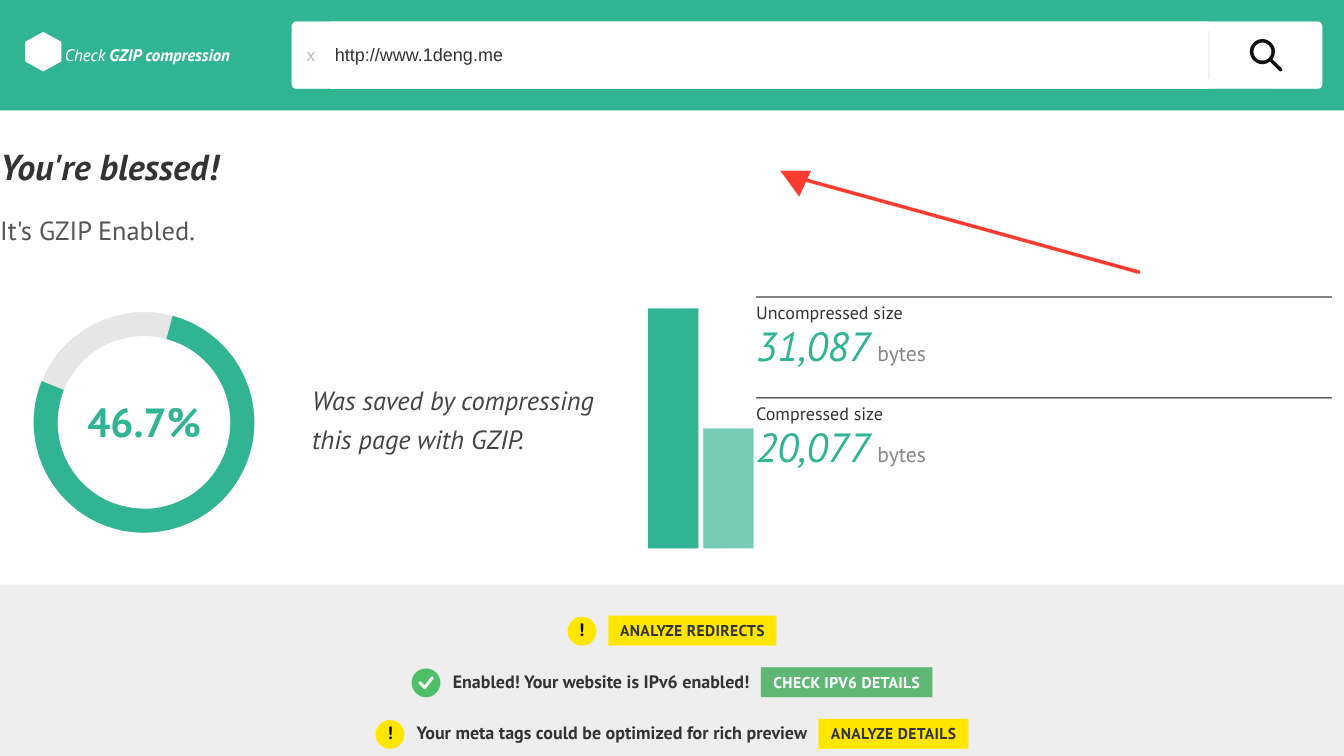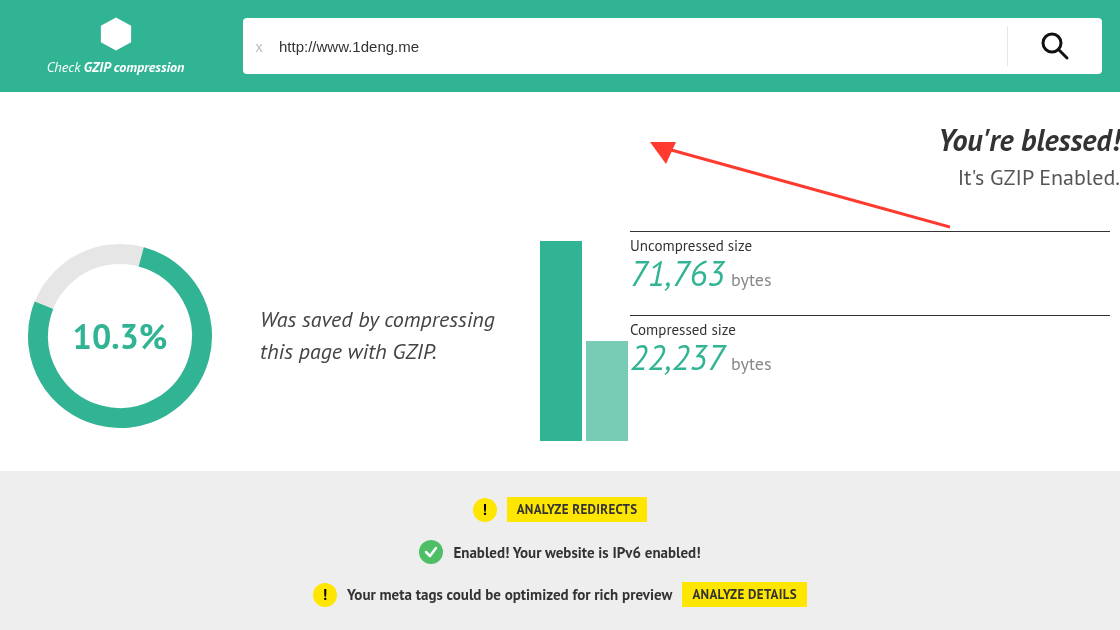--- a/index.html
+++ b/index.html
@@ -13,21 +13,21 @@
   }
   .header {
     background: #31b494;
     height: 92px;
     display: flex;
     align-items: center;
     padding: 0 18px 0 18px;
   }
   .logo-area {
     display: flex;
-    flex-direction: column;
+    flex-direction: row;
     align-items: center;
     margin-right: 30px;
     width: 195px;
     text-align: right;
   }
   .hex-icon {
     width: 36px;
     height: 36px;
     margin-bottom: 6px;
   }
@@ -69,34 +69,34 @@
   }
   .search-btn {
     width: 94px;
     height: 100%;
     display: flex;
     align-items: center;
     justify-content: center;
     cursor: pointer;
   }
   .headline-area {
-    text-align: right;
+    text-align: left;
     margin-top: 28px;
     position: relative;
   }
   .headline {
     font-size: 30px;
     font-weight: 700;
     font-style: italic;
     color: #333;
   }
   .subhead {
     font-size: 22px;
     color: #555;
-    margin-top: 4px;
+    margin-top: 20px;
   }
   .arrow-svg {
     position: absolute;
     left: 650px;
     top: 22px;
   }
   .results {
     display: flex;
     align-items: center;
     margin-top: 40px;
@@ -252,56 +252,57 @@
     <polygon points="0,0 26,0 16,22" fill="#ff3b30"></polygon>
   </svg>
 </div>
 
 <div class="results">
   <div class="ring-wrap">
     <svg width="200" height="200" viewBox="0 0 200 200">
       <circle cx="100" cy="100" r="82" stroke="#e6e6e6" stroke-width="20" fill="none"></circle>
       <circle cx="100" cy="100" r="82" stroke="#31b494" stroke-width="20" fill="none" stroke-dasharray="396 119" stroke-dashoffset="0" transform="rotate(-75 100 100)" stroke-linecap="butt"></circle>
     </svg>
-    <div class="ring-label">10.3%</div>
+    <div class="ring-label">46.7%</div>
   </div>
   <div class="save-text">Was saved by compressing this page with GZIP.</div>
 
   <div class="bars-area">
     <div class="bar big"></div>
     <div class="bar small"></div>
   </div>
 
   <div class="size-blocks">
     <div class="size-block top">
       <div class="size-title">Uncompressed size</div>
       <div>
-        <span class="size-value">71,763</span><span class="size-unit">bytes</span>
+        <span class="size-value">31,087</span><span class="size-unit">bytes</span>
       </div>
     </div>
     <div class="size-block bottom">
       <div class="size-title">Compressed size</div>
       <div>
-        <span class="size-value">22,237</span><span class="size-unit">bytes</span>
+        <span class="size-value">20,077</span><span class="size-unit">bytes</span>
       </div>
     </div>
   </div>
 </div>
 
 <div class="notices">
   <div class="notice-row">
     <div class="status-icon status-warn">!</div>
     <span class="action-link hl-yellow">ANALYZE REDIRECTS</span>
   </div>
   <div class="notice-row">
     <div class="status-icon status-ok">
       <svg width="14" height="14" viewBox="0 0 14 14">
           <polyline points="2,7 6,11 12,3" stroke="#fff" stroke-width="2.5" fill="none" stroke-linecap="round" stroke-linejoin="round"></polyline>
         </svg>
     </div>
     <span class="msg">Enabled! Your website is IPv6 enabled!</span>
+    <span class="action-link hl-green">CHECK IPV6 DETAILS</span>
   </div>
   <div class="notice-row">
     <div class="status-icon status-warn">!</div>
     <span class="msg">Your meta tags could be optimized for rich preview</span>
     <span class="action-link hl-yellow">ANALYZE DETAILS</span>
   </div>
 </div>
 
 </body></html>

